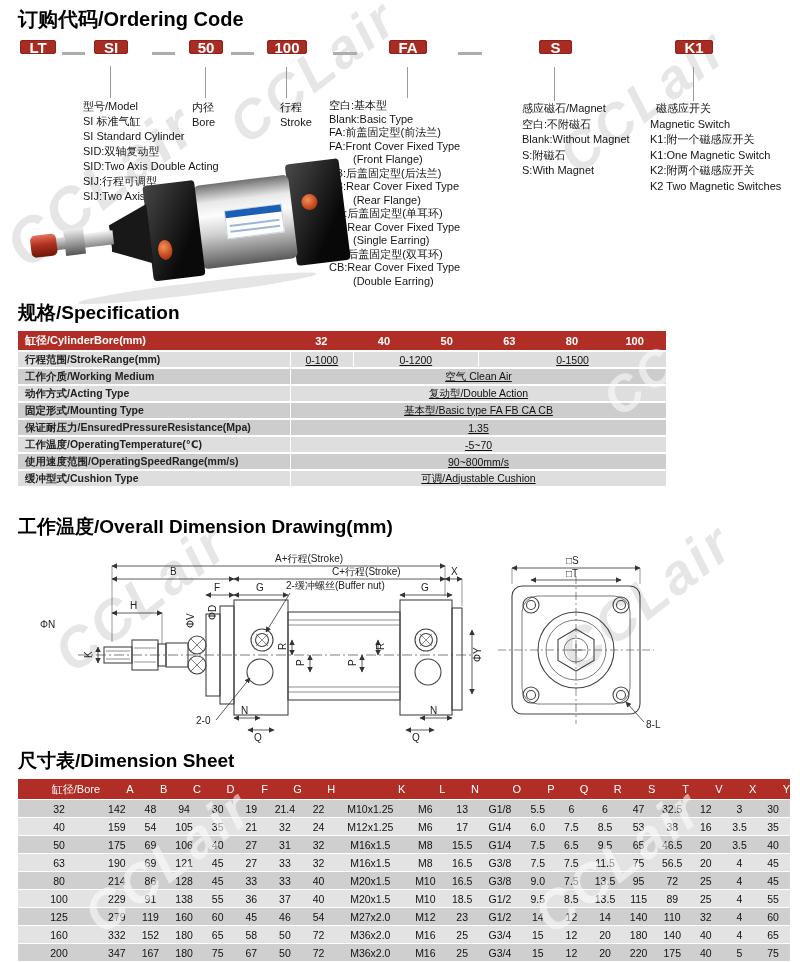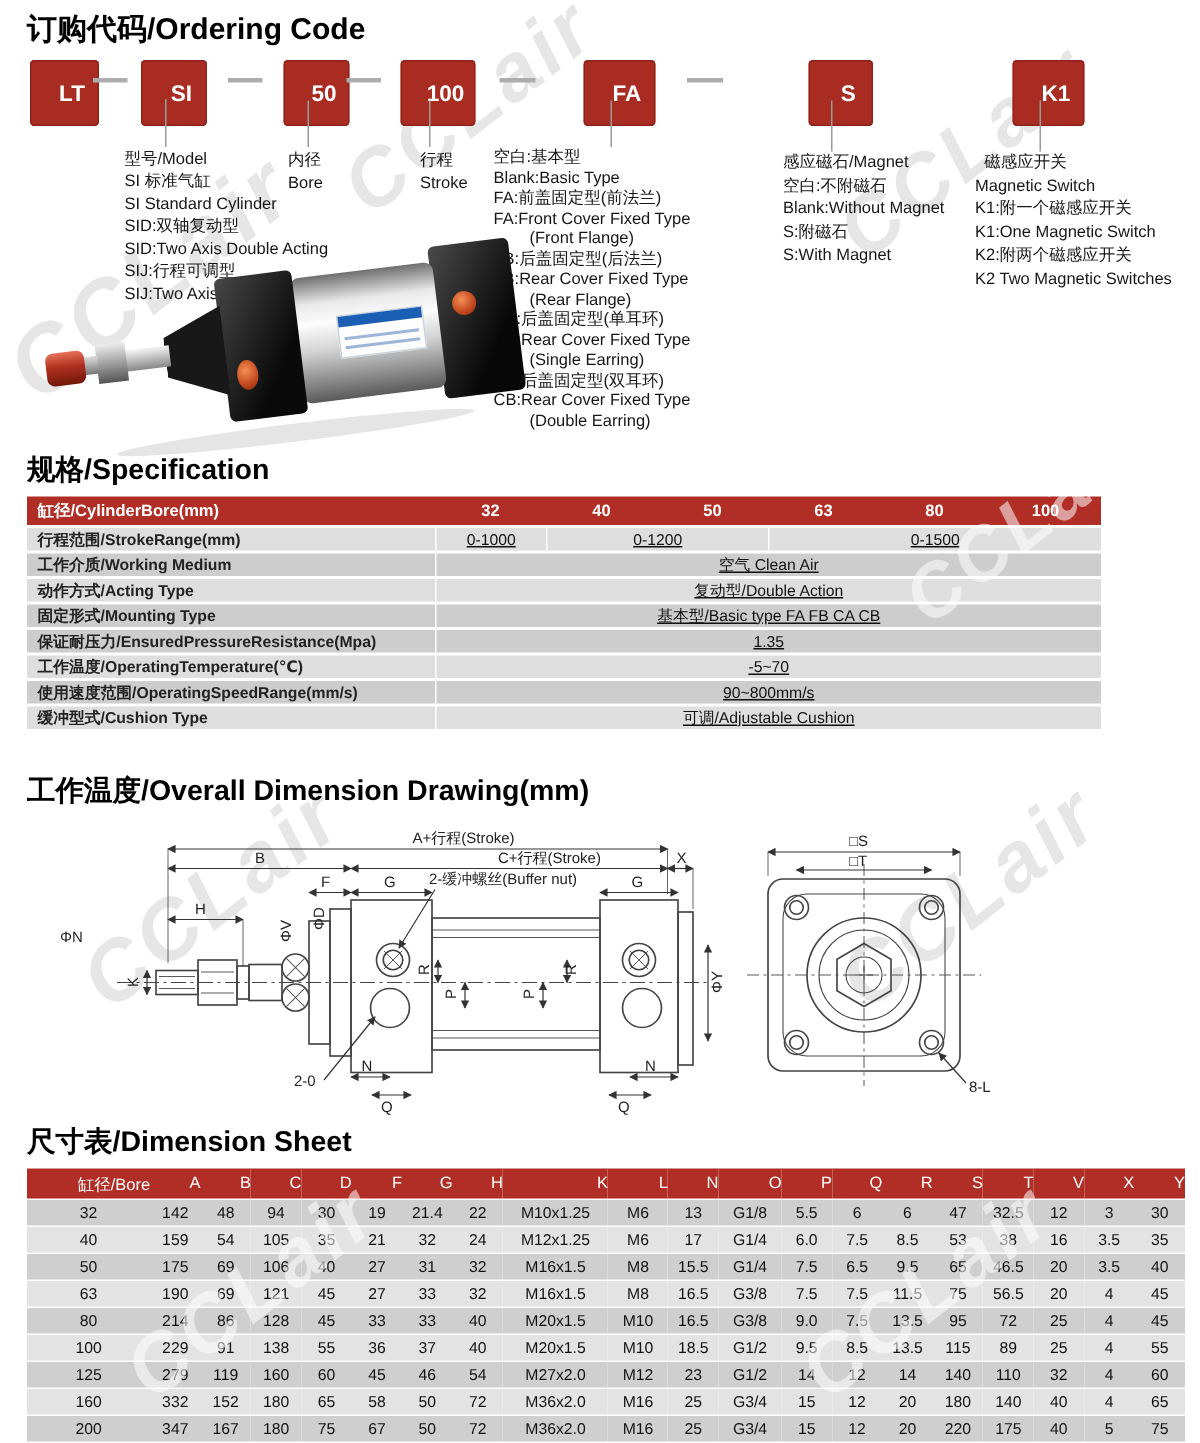--- a/index.html
+++ b/index.html
@@ -2,33 +2,33 @@
 <html><head>
 <meta charset="utf-8">
 <style>
   html,body{margin:0;padding:0;}
   .page{position:relative;width:800px;height:962px;background:#fff;overflow:hidden;
         font-family:"Liberation Sans","DejaVu Sans",sans-serif;color:#111;}
   .abs{position:absolute;}
   .h1{font-size:20px;font-weight:bold;color:#000;}
   .h2{font-size:19px;font-weight:bold;color:#000;}
   
-  .code-box{position:absolute;height:44px;background:#a82c22;color:#fff;font-weight:bold;
+  .code-box{position:absolute;height:14px;background:#a82c22;color:#fff;font-weight:bold;
             font-size:15px;display:flex;align-items:center;justify-content:center;
-            border-radius:3px;box-shadow:0 0 0 1px #8e221a inset;padding-left:10px;}
+            border-radius:3px;box-shadow:0 0 0 1px #8e221a inset;}
   .dash{position:absolute;height:3px;background:#adadad;top:52px;}
   .vline{position:absolute;width:1px;background:#9a9a9a;}
   .desc{position:absolute;font-size:11px;color:#151515;white-space:pre;}
   .lh15 .desc-line{line-height:15px;}
   .lh135 .desc-line{line-height:13.5px;margin-left:24px;}
   .lh155 .desc-line{line-height:15.5px;}
   .desc-line.indent{padding-left:24px;}
   
   table{border-collapse:separate;}
-  .spec{position:absolute;left:18px;top:329px;width:716px;border-spacing:0 2px;table-layout:fixed;}
+  .spec{position:absolute;left:18px;top:329px;width:648px;border-spacing:0 2px;table-layout:fixed;}
   .spec th,.spec td{padding:0;font-size:10.5px;height:15px;overflow:hidden;}
   .spec thead th{background:#b02e26;color:#fff;height:19px;font-weight:bold;font-size:11px;text-align:center;}
   .spec .lbl{text-align:left;padding-left:7px;font-weight:bold;color:#222;}
   .spec thead th.lbl{color:#fff;}
   .spec tbody td{text-align:center;margin-top:15px;}
   .spec tbody td.val{border-left:1px solid #fff;text-decoration:underline;}
   .spec tbody tr.ra td{background:#dedede;}
   .spec tbody tr.rb td{background:#cdcdcd;}
   .dim{position:absolute;left:18px;top:778px;width:772px;border-spacing:0 1px;table-layout:fixed;}
   .dim th{background:#b02e26;color:#fff;height:20px;font-weight:normal;font-size:11px;padding:0;text-align:right;}

